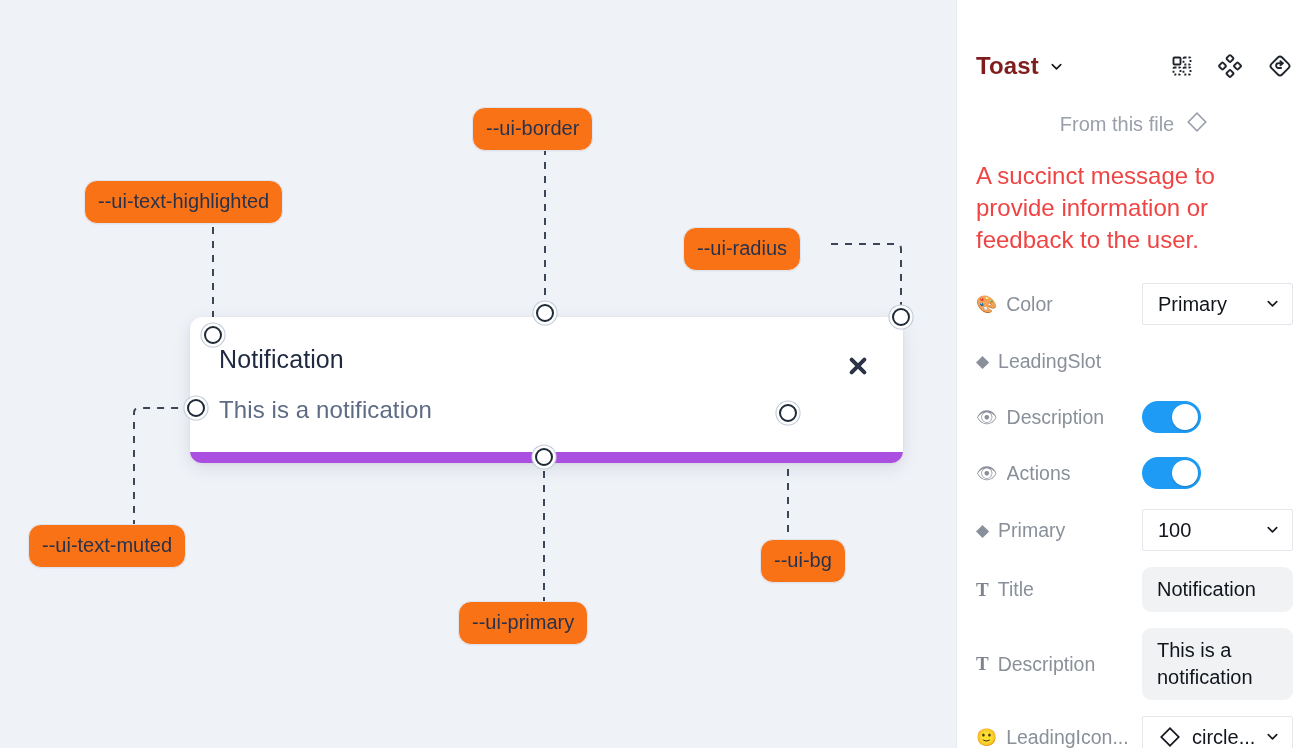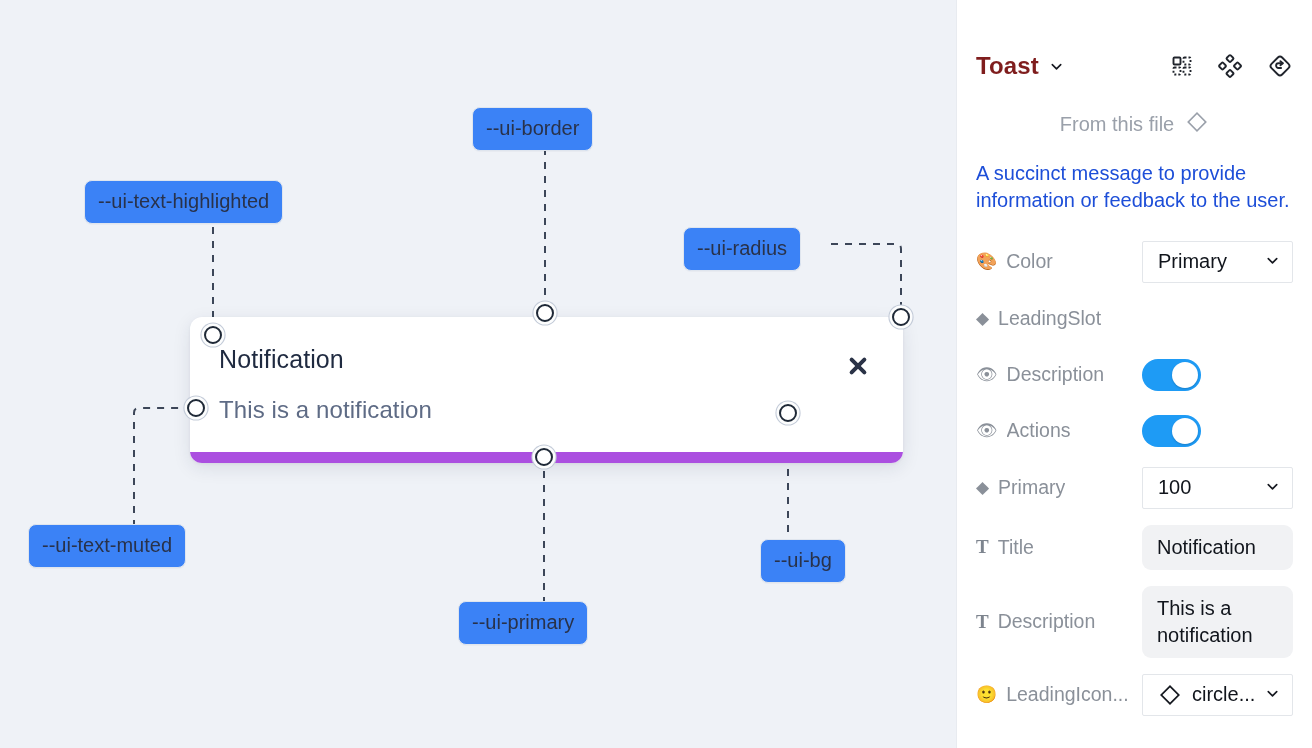--- a/index.html
+++ b/index.html
@@ -16,23 +16,23 @@
     position: relative;
     width: 956px; height: 748px;
     background: #eff2f7;
     overflow: hidden;
   }
   .wires { position: absolute; inset: 0; width: 956px; height: 748px; pointer-events: none; }
 
   
   .pill {
     position: absolute;
-    background: #3b82f6;
+    background: #f97316;
     border: 1px solid #dfe5ee;
-    border-radius: 8px;
+    border-radius: 13px;
     color: #29324a;
     font-size: 20px;
     line-height: 1;
     padding: 10px 13px 12px;
     white-space: nowrap;
     box-shadow: 0 1px 1px rgba(20,30,60,.03);
   }
 
   
   .marker {
@@ -101,21 +101,21 @@
 
   .fromfile {
     display: flex; align-items: center; gap: 11px;
     margin-top: 30px;
     justify-content: center;
   }
   .fromfile-label { font-size: 20px; color: #9aa0aa; }
 
   .blurb {
     margin-top: 22px;
-    font-size: 20px; line-height: 1.34; color: #1d4ed8;
+    font-size: 24px; line-height: 1.34; color: #ef4444;
   }
 
   .props { margin-top: 27px; }
   .prow {
     display: flex; align-items: center;
     min-height: 40px; margin-bottom: 16px;
   }
   .prow-label {
     display: flex; align-items: center; gap: 9px;
     width: 166px; flex: none;

